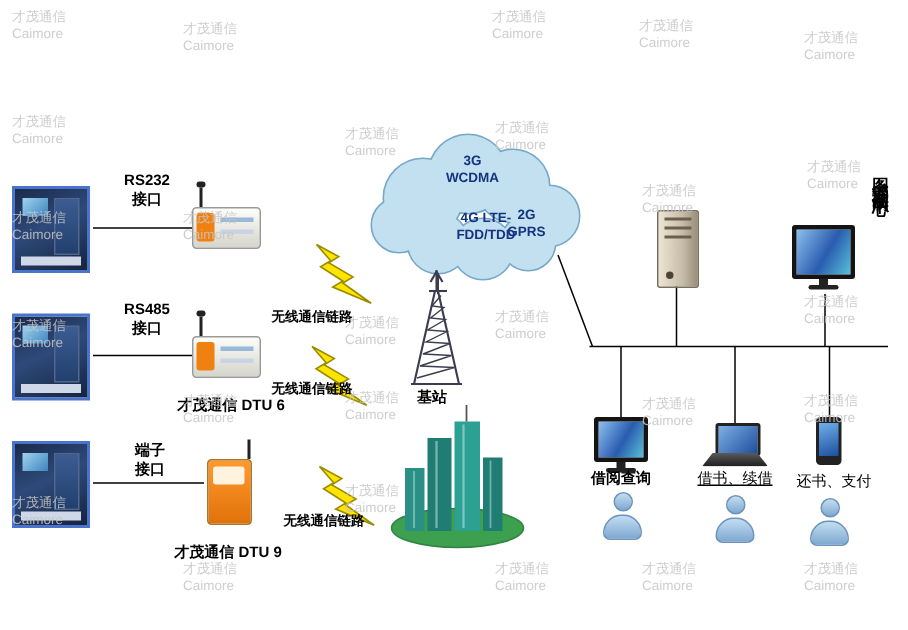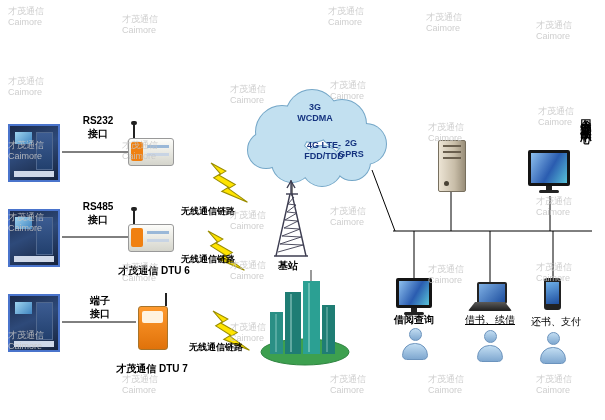--- a/index.html
+++ b/index.html
@@ -314,21 +314,21 @@
     <div class="led1"></div>
     <div class="led2"></div>
   </div>
   <div class="dtu-v" style="left:138px;top:306px;">
     <div class="ant"></div>
     <div class="body"></div>
     <div class="panel"></div>
   </div>
 
   <div class="lbl bold" style="left:108px;top:264px;width:92px;">才茂通信 DTU 6</div>
-  <div class="lbl bold" style="left:106px;top:362px;width:92px;">才茂通信 DTU 7</div>
+  <div class="lbl bold" style="left:106px;top:362px;width:92px;">才茂通信 DTU 9</div>
 
   <div class="lbl small bold" style="left:168px;top:206px;width:80px;">无线通信链路</div>
   <div class="lbl small bold" style="left:168px;top:254px;width:80px;">无线通信链路</div>
   <div class="lbl small bold" style="left:176px;top:342px;width:80px;">无线通信链路</div>
 
   <div class="lbl bold" style="left:266px;top:259px;width:44px;">基站</div>
 
   <div class="cloudtxt" style="left:292px;top:102px;width:46px;">
     <div>3G</div>
     <div>WCDMA</div>

